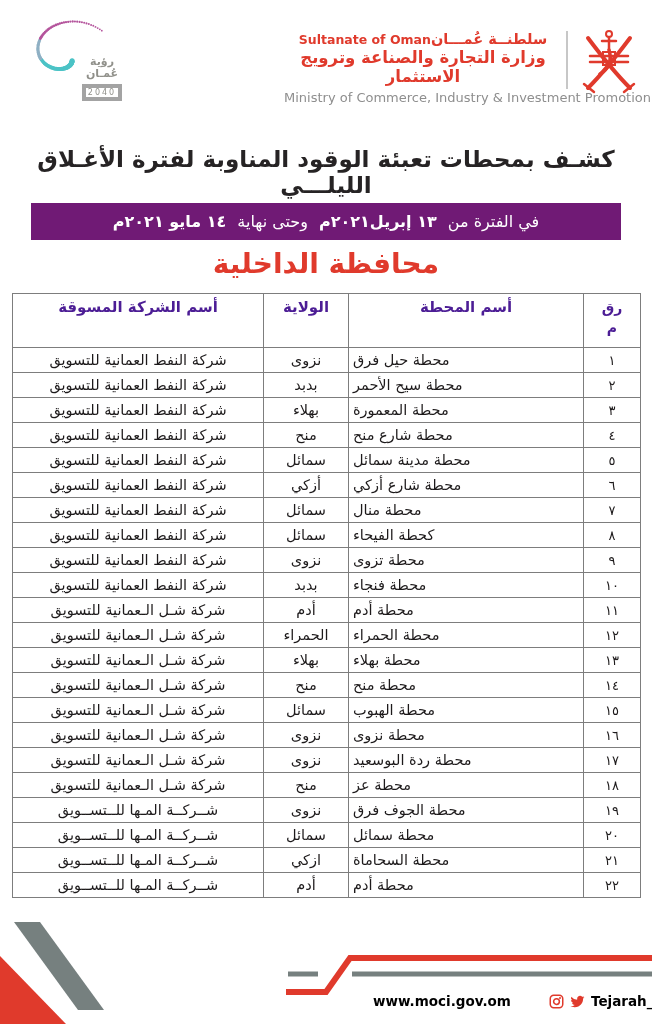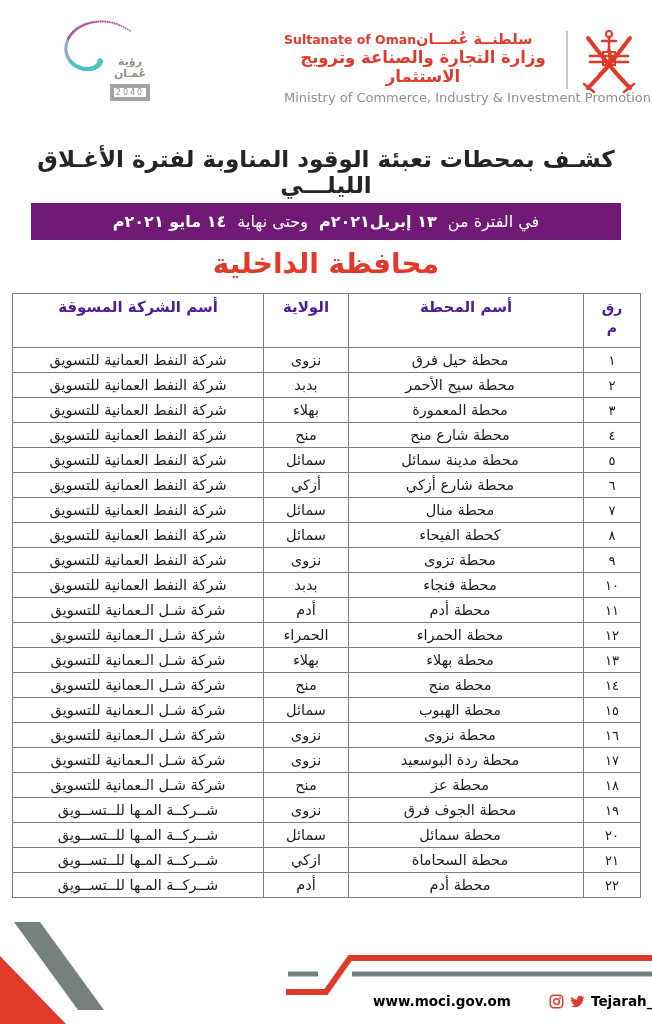--- a/index.html
+++ b/index.html
@@ -1,27 +1,27 @@
 <!DOCTYPE html>
 <html lang="ar"><head>
 <meta charset="utf-8">
 <style>
   html,body{margin:0;padding:0;background:#fff;}
   .page{position:relative;width:652px;height:1024px;background:#ffffff;overflow:hidden;
         font-family:"DejaVu Sans",sans-serif;}
 
   
-  .vision-logo{position:absolute;left:28px;top:10px;width:150px;height:88px;text-decoration:underline;}
+  .vision-logo{position:absolute;left:0;top:10px;width:150px;height:88px;text-decoration:underline;}
   .vision-text{position:absolute;left:76px;top:46px;width:52px;text-align:center;color:#90908a;}
   .vision-ar{font-size:11px;font-weight:bold;direction:rtl;line-height:12px;}
   .vision-year{font-size:8px;letter-spacing:2px;border:4px solid #a3a3a3;display:inline-block;
                padding:0 2px;margin-top:1px;}
 
   .ministry{position:absolute;right:90px;top:31px;width:278px;}
-  .min-line1{display:flex;justify-content:flex-start;align-items:flex-end;color:#e03a2c;}
+  .min-line1{display:flex;justify-content:center;align-items:flex-end;color:#e03a2c;}
   .min-en{font-size:12.5px;font-weight:bold;}
   .min-ar1{font-size:14.5px;font-weight:bold;direction:rtl;}
   .min-ar2{font-size:16.5px;font-weight:bold;color:#e03a2c;text-align:center;direction:rtl;margin-top:1px;}
   .min-en2{font-size:13px;color:#8e8e8e;margin-top:4px;text-align:center;white-space:nowrap;}
 
   .divider{position:absolute;left:566px;top:31px;width:2px;height:58px;background:#c7c7c7;}
   .emblem{position:absolute;left:578px;top:26px;width:62px;height:70px;}
 
   
   .doc-title{position:absolute;top:146px;left:0;width:100%;text-align:center;margin:0;
@@ -34,21 +34,21 @@
                 font-size:28px;font-weight:bold;color:#e03a2c;direction:rtl;}
 
   
   .table-wrap{position:absolute;left:12px;top:293px;width:628px;}
   table{width:100%;border-collapse:collapse;table-layout:fixed;direction:rtl;}
   th,td{border:1px solid #7d7d7d;}
   thead th{color:#4c1d95;font-size:15px;font-weight:bold;vertical-align:top;padding-top:4px;height:48px;}
   th.h-no{white-space:pre-line;line-height:1.45;font-size:14px;}
   td{height:24px;font-size:14.5px;color:#1d1a1b;text-align:center;padding:0 4px;
      overflow:hidden;white-space:nowrap;}
-  td.c-station{text-align:center;padding-right:16px;}
+  td.c-station{text-align:left;padding-right:16px;}
   td.c-no{font-size:13px;}
 
   
   .footer-art{position:absolute;left:0;top:900px;width:652px;height:124px;}
   .footer-links{position:absolute;top:993px;left:12px;width:652px;height:22px;
                 font-size:13.5px;color:#000000;font-weight:bold;margin-left:13px;}
   .url{position:absolute;left:348px;top:0;}
   .icon-ig{position:absolute;left:524px;top:1px;}
   .icon-tw{position:absolute;left:544px;top:1px;}
   .handle{position:absolute;left:566px;top:0;}

